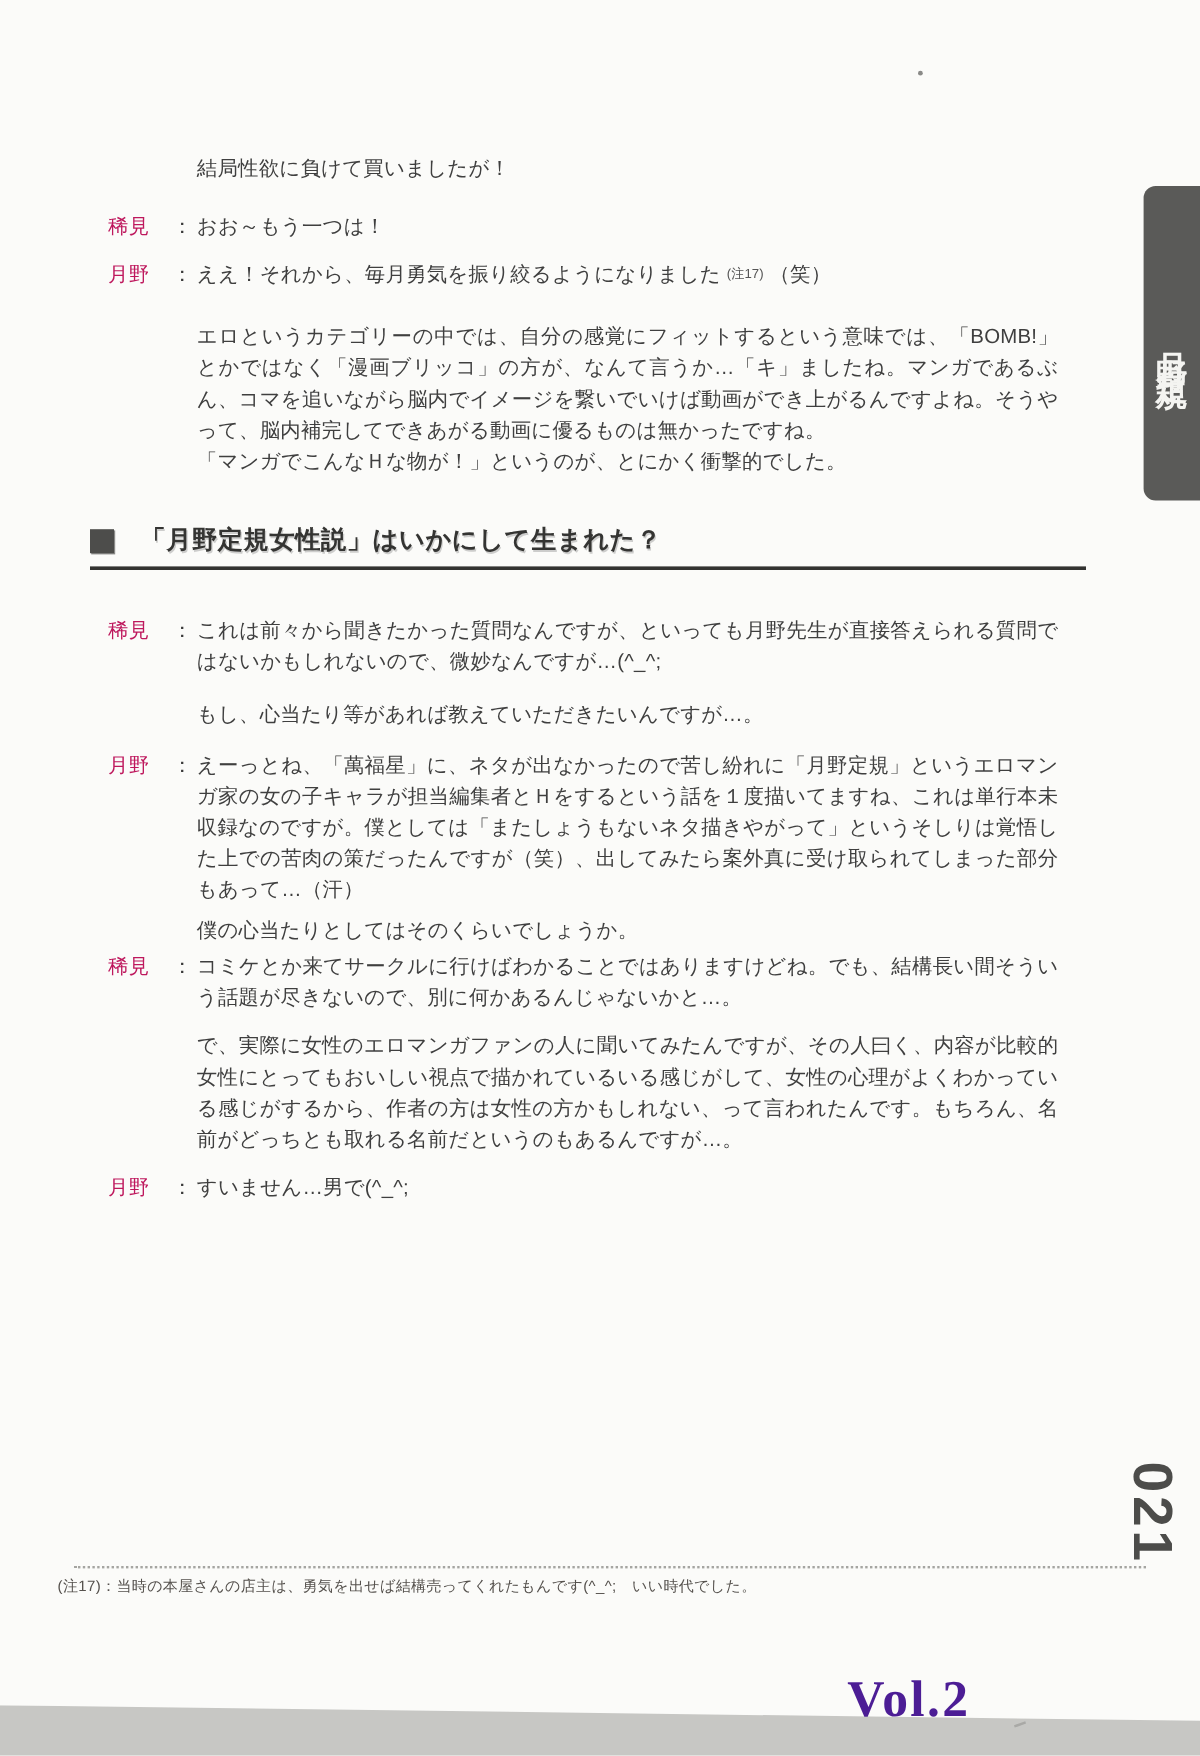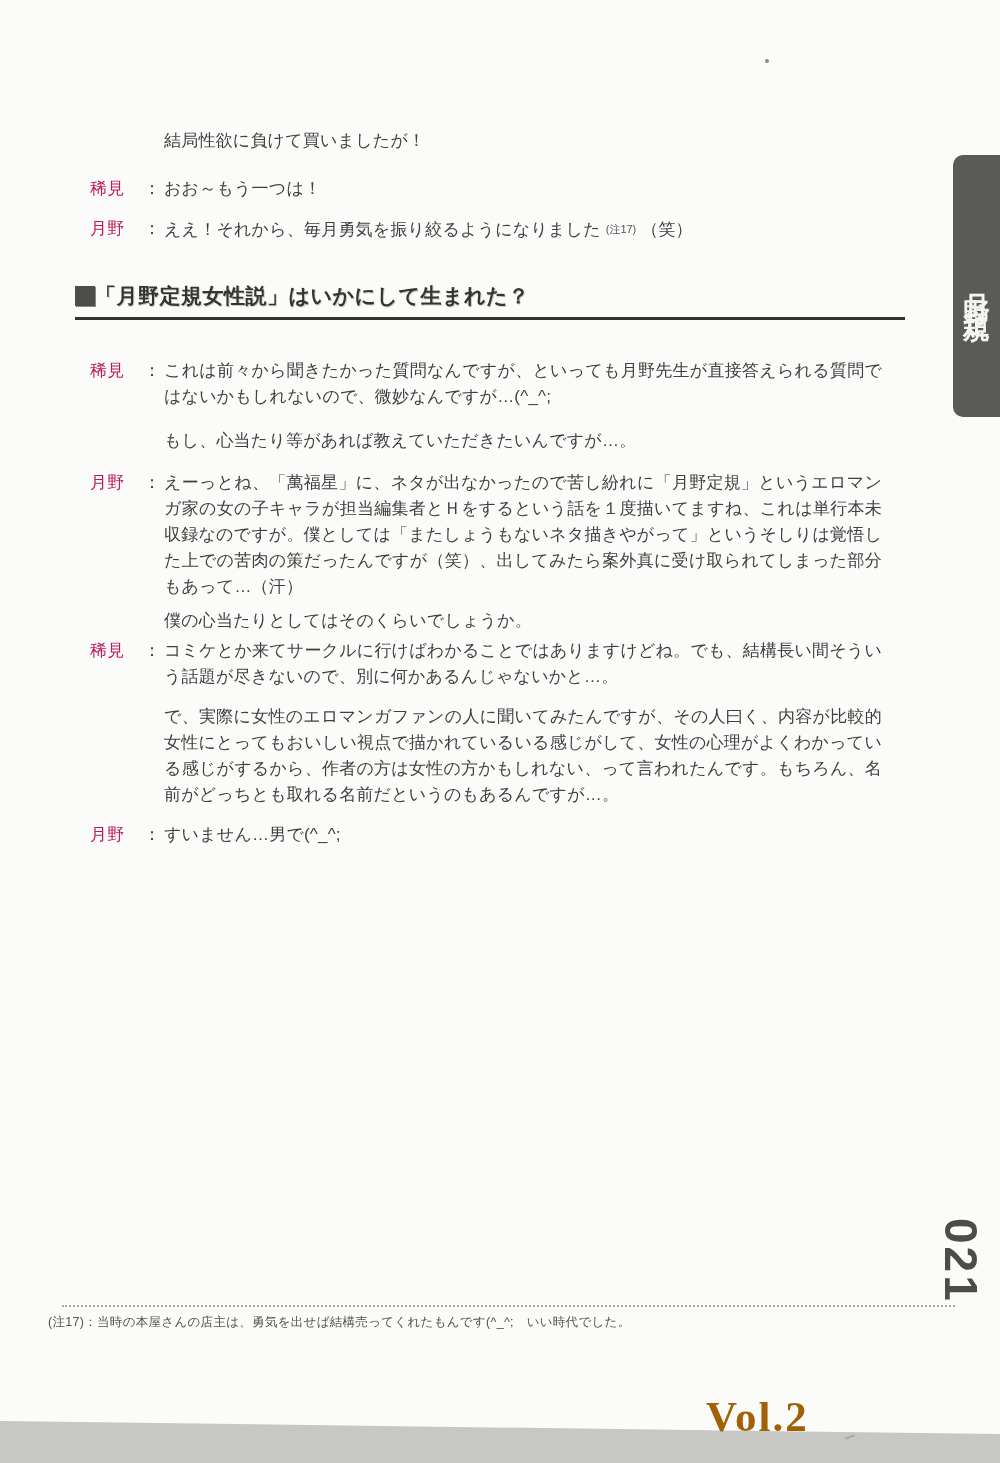--- a/index.html
+++ b/index.html
@@ -20,21 +20,21 @@
   .spk{width:50px;flex:0 0 50px;color:#be185d;}
   .col{width:24px;flex:0 0 24px;text-align:center;color:#3a3a3a;}
   .txt{flex:1 1 auto;min-width:0;}
   .txt p{margin:0;text-align:justify;}
   .note-ref{font-size:11px;color:#555;vertical-align:2px;letter-spacing:0;}
   
   .sec-head{
     position:relative;margin-left:-15px;width:830px;
     border-bottom:3px solid #333331;
     padding-bottom:8px;
-    display:flex;align-items:center;
+    display:flex;align-items:center;gap:22px;
   }
   .sec-bullet{
     width:20px;height:20px;background:#4d4d4b;flex:0 0 20px;
     box-shadow:1px 1px 0 #8a8a88;
   }
   .sec-title{
     font-size:21px;font-weight:bold;color:#343432;
     letter-spacing:0.5px;
     text-shadow:1px 1px 0 rgba(120,120,120,0.35);
   }
@@ -67,21 +67,21 @@
   }
   
   .bottom-band{
     position:absolute;left:0;top:1398px;width:1000px;height:65px;
     background:#c7c7c4;
     clip-path:polygon(0 3px,100% 16px,100% 100%,0 100%);
   }
   .vol-label{
     position:absolute;left:706px;top:1372px;
     font-family:"Liberation Serif","DejaVu Serif",serif;
-    font-size:43px;font-weight:bold;color:#a16207;
+    font-size:43px;font-weight:bold;color:#4c1d95;
     letter-spacing:2px;z-index:2;
   }
   
   .speck1{position:absolute;left:765px;top:39px;width:4px;height:4px;background:#8a8a88;border-radius:50%;}
   .speck2{position:absolute;left:845px;top:1416px;width:10px;height:2px;background:#a9a9a6;transform:rotate(-20deg);}
 </style>
 </head>
 <body>
 
 <div class="page">
@@ -105,20 +105,28 @@
     </div>
 
     <div class="block" style="margin-top:14px">
       <span class="spk">月野</span>
       <span class="col">：</span>
       <div class="txt">
         <p><span>ええ！それから、毎月勇気を振り絞るようになりました</span> <span class="note-ref">(注17)</span> <span>（笑）</span></p>
       </div>
     </div>
 
+    <div class="block" style="margin-top:26px">
+      <span class="spk"></span>
+      <span class="col"></span>
+      <div class="txt">
+        <p>エロというカテゴリーの中では、自分の感覚にフィットするという意味では、「BOMB!」とかではなく「漫画ブリッコ」の方が、なんて言うか…「キ」ましたね。マンガであるぶん、コマを追いながら脳内でイメージを繋いでいけば動画ができ上がるんですよね。そうやって、脳内補完してできあがる動画に優るものは無かったですね。</p>
+        <p>「マンガでこんなＨな物が！」というのが、とにかく衝撃的でした。</p>
+      </div>
+    </div>
 
 
     <div class="sec-head" style="margin-top:40px;margin-bottom:38px">
       <span class="sec-bullet"></span>
       <span class="sec-title">「月野定規女性説」はいかにして生まれた？</span>
     </div>
 
     <div class="block">
       <span class="spk">稀見</span>
       <span class="col">：</span>

